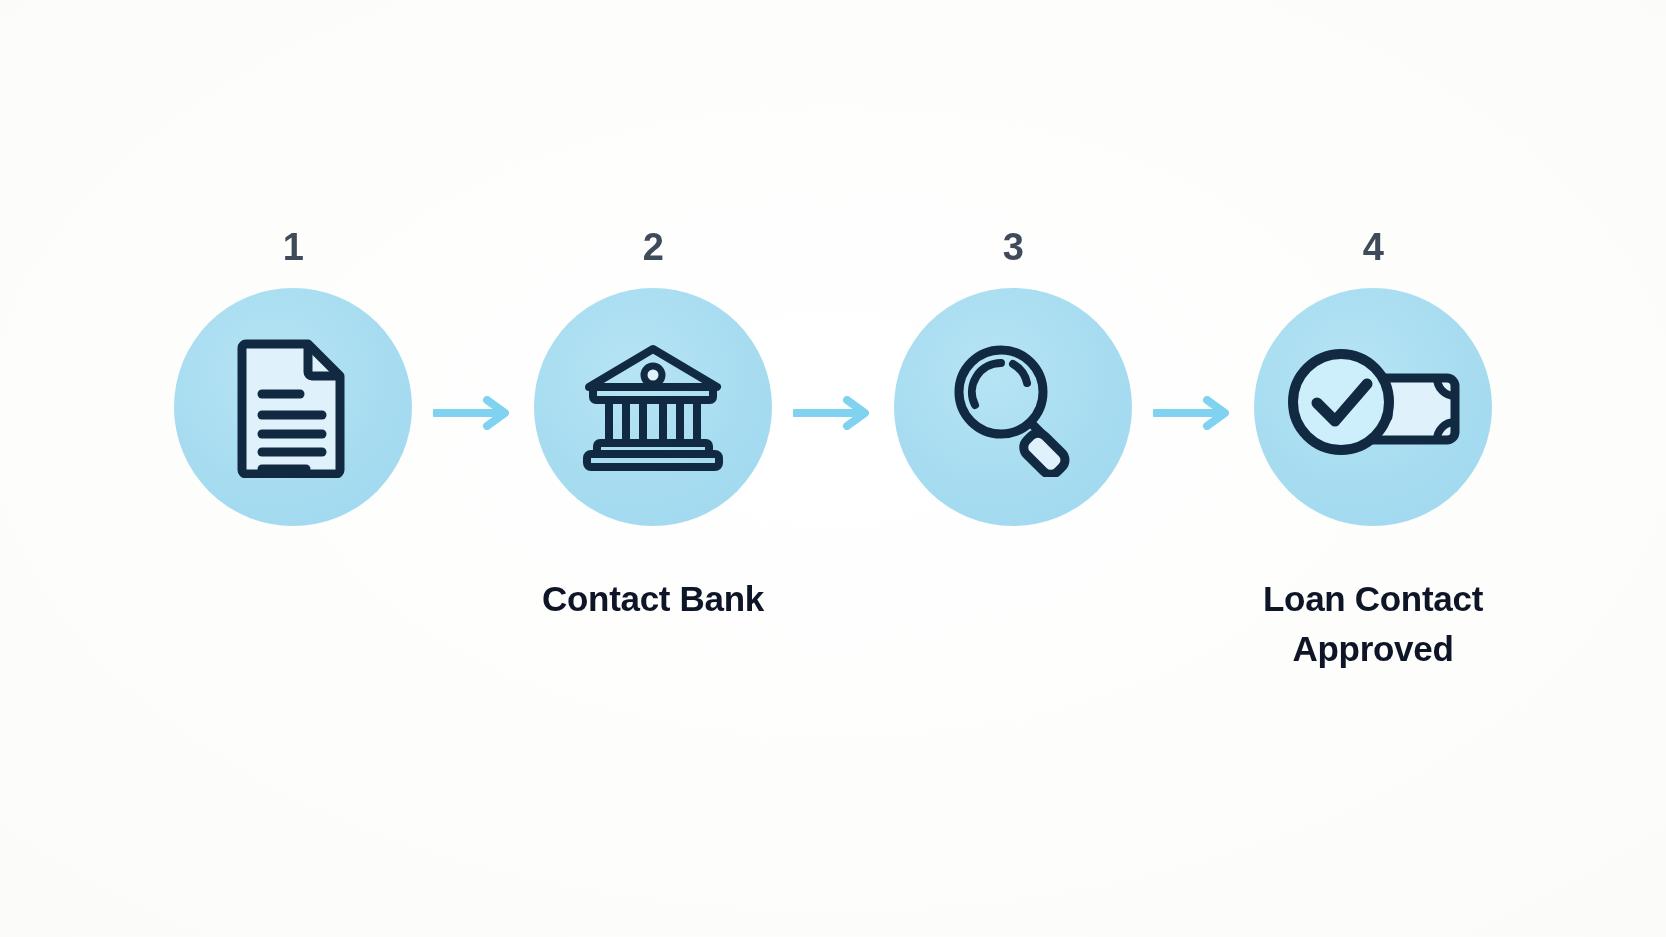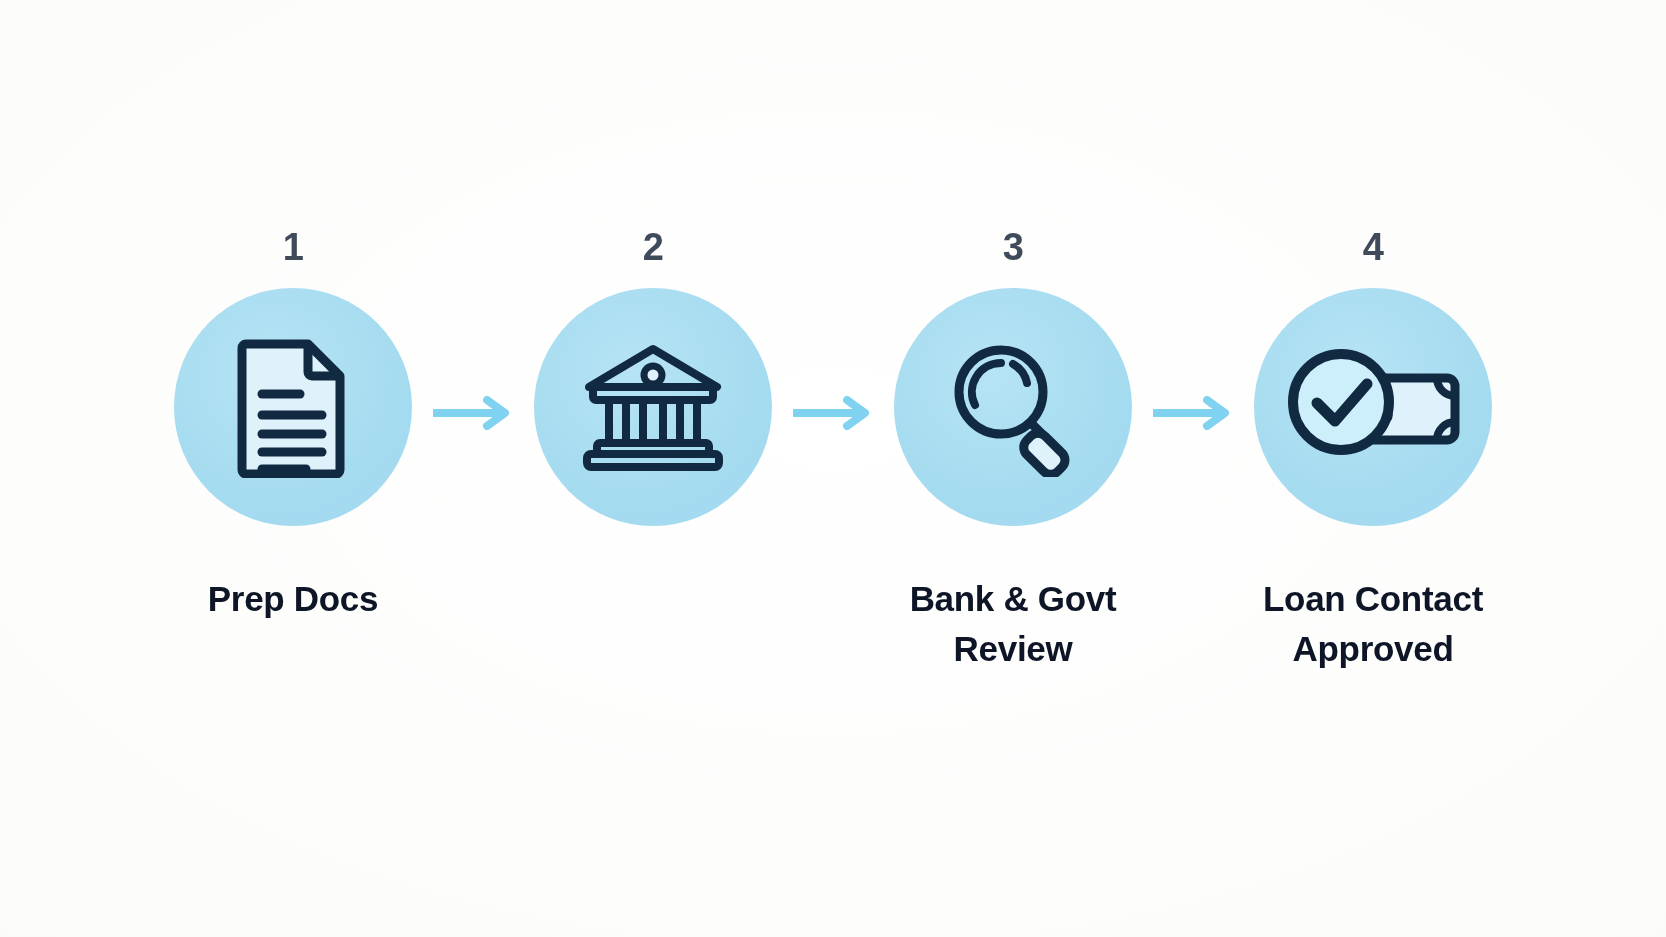--- a/index.html
+++ b/index.html
@@ -109,21 +109,20 @@
             <path d="M12 8 h62 l32 32 v94 a4 4 0 0 1 -4 4 H12 a4 4 0 0 1 -4 -4 V12 a4 4 0 0 1 4 -4 z" fill="#dff2fb" stroke="#112a42" stroke-width="9" stroke-linejoin="round"></path>
             <path d="M74 8 v28 a4 4 0 0 0 4 4 h28" fill="none" stroke="#112a42" stroke-width="9" stroke-linejoin="round"></path>
             <line x1="28" y1="58" x2="66" y2="58" stroke="#112a42" stroke-width="9" stroke-linecap="round"></line>
             <line x1="28" y1="79" x2="88" y2="79" stroke="#112a42" stroke-width="9" stroke-linecap="round"></line>
             <line x1="28" y1="98" x2="88" y2="98" stroke="#112a42" stroke-width="9" stroke-linecap="round"></line>
             <line x1="28" y1="116" x2="88" y2="116" stroke="#112a42" stroke-width="9" stroke-linecap="round"></line>
             <line x1="28" y1="133" x2="72" y2="133" stroke="#112a42" stroke-width="9" stroke-linecap="round"></line>
           </svg>
         </span>
       </div>
-      <div class="step-label">Prep Docs</div>
     </div>
 
     <div class="connector">
       <span>
         <svg width="80" height="34" viewBox="0 0 80 34" fill="none">
           <line x1="2" y1="17" x2="62" y2="17" stroke="#7fd3f0" stroke-width="8" stroke-linecap="round"></line>
           <polyline points="54,4 72,17 54,30" fill="none" stroke="#7fd3f0" stroke-width="8" stroke-linecap="round" stroke-linejoin="round"></polyline>
         </svg>
       </span>
     </div>
@@ -140,20 +139,21 @@
             <line x1="45" y1="62" x2="45" y2="102" stroke="#112a42" stroke-width="8"></line>
             <line x1="62" y1="62" x2="62" y2="102" stroke="#112a42" stroke-width="8"></line>
             <line x1="82" y1="62" x2="82" y2="102" stroke="#112a42" stroke-width="8"></line>
             <line x1="99" y1="62" x2="99" y2="102" stroke="#112a42" stroke-width="8"></line>
             <line x1="116" y1="62" x2="116" y2="102" stroke="#112a42" stroke-width="8"></line>
             <rect x="16" y="102" width="112" height="11" rx="3" fill="none" stroke="#112a42" stroke-width="8"></rect>
             <rect x="6" y="113" width="132" height="13" rx="4" fill="none" stroke="#112a42" stroke-width="8"></rect>
           </svg>
         </span>
       </div>
+      <div class="step-label">Contact Bank</div>
     </div>
 
     <div class="connector">
       <span>
         <svg width="80" height="34" viewBox="0 0 80 34" fill="none">
           <line x1="2" y1="17" x2="62" y2="17" stroke="#7fd3f0" stroke-width="8" stroke-linecap="round"></line>
           <polyline points="54,4 72,17 54,30" fill="none" stroke="#7fd3f0" stroke-width="8" stroke-linecap="round" stroke-linejoin="round"></polyline>
         </svg>
       </span>
     </div>
@@ -164,21 +164,20 @@
         <span>
           <svg width="140" height="140" viewBox="0 0 140 140" fill="none">
             <circle cx="58" cy="55" r="42" fill="none" stroke="#112a42" stroke-width="9"></circle>
             <path d="M58 26 A29 29 0 0 0 32 68" fill="none" stroke="#112a42" stroke-width="8" stroke-linecap="round"></path>
             <path d="M70 27 A29 29 0 0 1 84 46" fill="none" stroke="#112a42" stroke-width="8" stroke-linecap="round"></path>
             <line x1="88" y1="86" x2="99" y2="97" stroke="#112a42" stroke-width="9" stroke-linecap="round"></line>
             <rect x="95" y="92" width="44" height="26" rx="10" transform="rotate(45 95 92)" fill="#dff2fb" stroke="#112a42" stroke-width="9"></rect>
           </svg>
         </span>
       </div>
-      <div class="step-label">Bank &amp; Govt Review</div>
     </div>
 
     <div class="connector">
       <span>
         <svg width="80" height="34" viewBox="0 0 80 34" fill="none">
           <line x1="2" y1="17" x2="62" y2="17" stroke="#7fd3f0" stroke-width="8" stroke-linecap="round"></line>
           <polyline points="54,4 72,17 54,30" fill="none" stroke="#7fd3f0" stroke-width="8" stroke-linecap="round" stroke-linejoin="round"></polyline>
         </svg>
       </span>
     </div>

